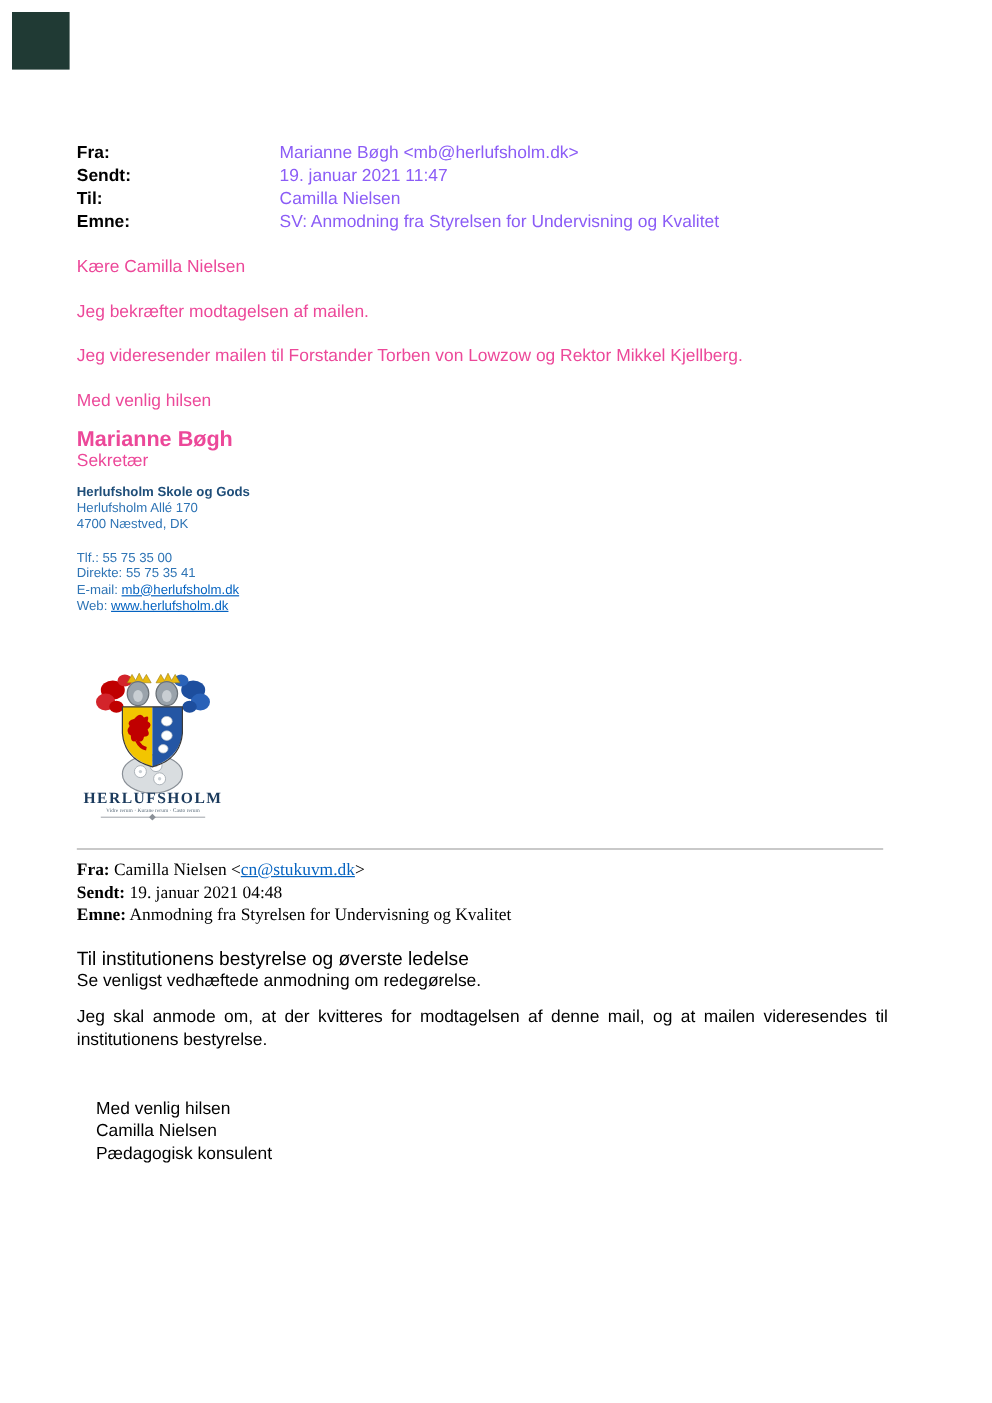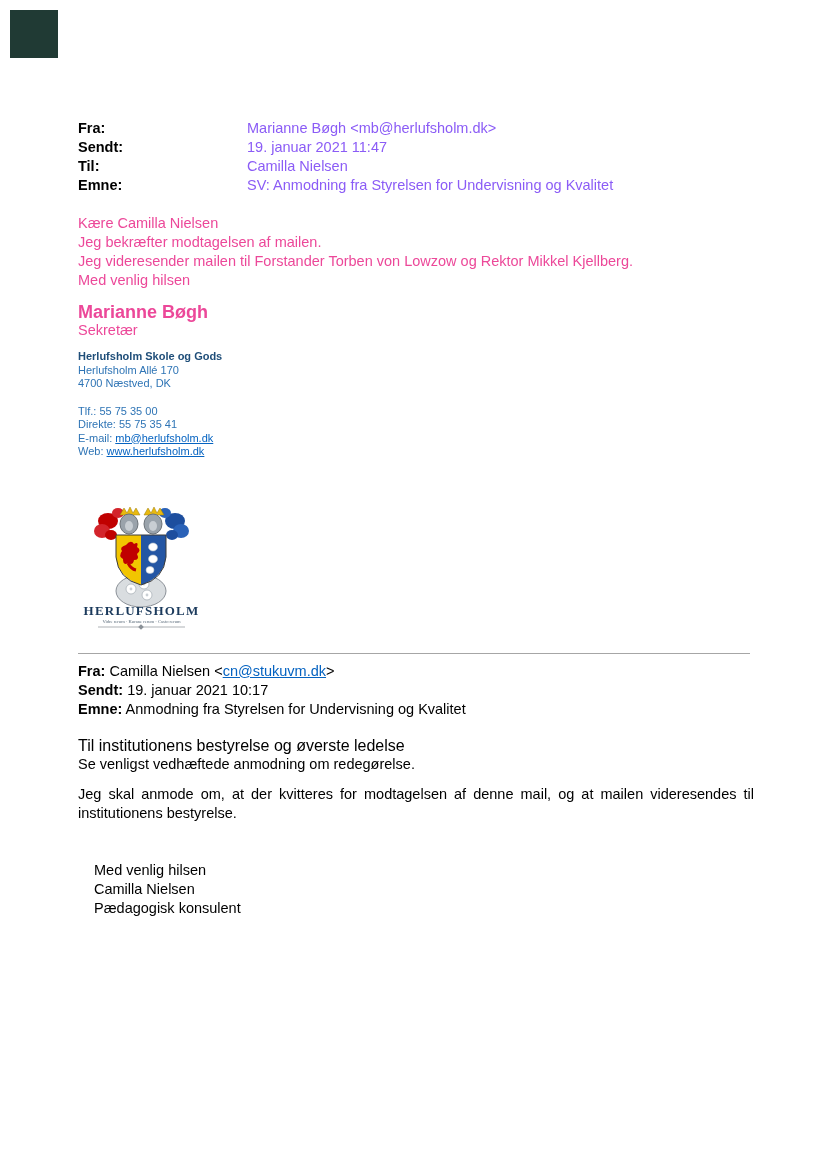--- a/index.html
+++ b/index.html
@@ -17,32 +17,32 @@
     overflow:hidden;
   }
   .corner-square {
     position:absolute;
     left:10px; top:10px;
     width:48px; height:48px;
     background:#203a34;
   }
   .content {
     position:absolute;
-    left:78px; top:119px;
+    left:64px; top:119px;
     width:676px;
   }
   
   .h-row { display:flex; line-height:19px; font-size:14.5px; }
   .h-label { width:169px; font-weight:bold; color:#000; flex:0 0 169px; }
   .h-value { color:#8b5cf6; }
   
   .blue { color:#ec4899; }
   p.body-line { font-size:14.5px; line-height:19px; }
   .greeting { margin-top:19px; }
-  .para { }
+  .para { margin-top:18px; }
   .sender-name { margin-top:13px; font-weight:bold; font-size:18px; line-height:19px; }
   .sender-title { font-size:14.5px; line-height:16px; }
   
   .sig-block { margin-top:12px; font-size:11px; line-height:13.5px; color:#2e74b5; }
   .sig-org { font-weight:bold; color:#1f4e79; }
   .sig-gap { height:14px; }
   a.link {
     color:#0563c1;
     text-decoration:underline;
     cursor:pointer;
@@ -51,21 +51,21 @@
   .logo-wrap { margin-top:38px; width:127px; height:133px;text-align:center; }
   
   .divider {
     margin-top:23px;
     border:none;
     border-top:1.5px solid #a6a6a6;
     width:672px;
   }
   
   .quoted { margin-top:8px; }
-  .q-line { font-size:14.5px; line-height:19px; color:#000; }
+  .q-line { font-size:14.5px; line-height:19px; color:#000;font-family:Liberation Serif, serif; }
   .q-label { font-weight:bold; }
   .q-body1 { margin-top:17px; font-size:16px; line-height:19px; }
   .q-body2 { margin-top:0; font-size:14.5px; line-height:19px; }
   .q-para  { margin-top:11px; font-size:14.5px; line-height:19px; text-align:justify; width:676px; }
   .q-closing { margin-top:38px; padding-left:16px; font-size:14.5px; line-height:19px; }
 </style>
 </head>
 <body>
 
 <div class="page">
@@ -183,21 +183,21 @@
 
     <hr class="divider">
 
     <div class="quoted">
       <p class="q-line">
         <span class="q-label">Fra:</span>
         <span>Camilla Nielsen &lt;</span><a class="link">cn@stukuvm.dk</a><span>&gt;</span>
       </p>
       <p class="q-line">
         <span class="q-label">Sendt:</span>
-        <span>19. januar 2021 10:17</span>
+        <span>19. januar 2021 04:48</span>
       </p>
       <p class="q-line">
         <span class="q-label">Emne:</span>
         <span>Anmodning fra Styrelsen for Undervisning og Kvalitet</span>
       </p>
     </div>
 
     <p class="q-body1">Til institutionens bestyrelse og øverste ledelse</p>
     <p class="q-body2">Se venligst vedhæftede anmodning om redegørelse.</p>
     <p class="q-para">Jeg skal anmode om, at der kvitteres for modtagelsen af denne mail, og at mailen videresendes til institutionens bestyrelse.</p>

